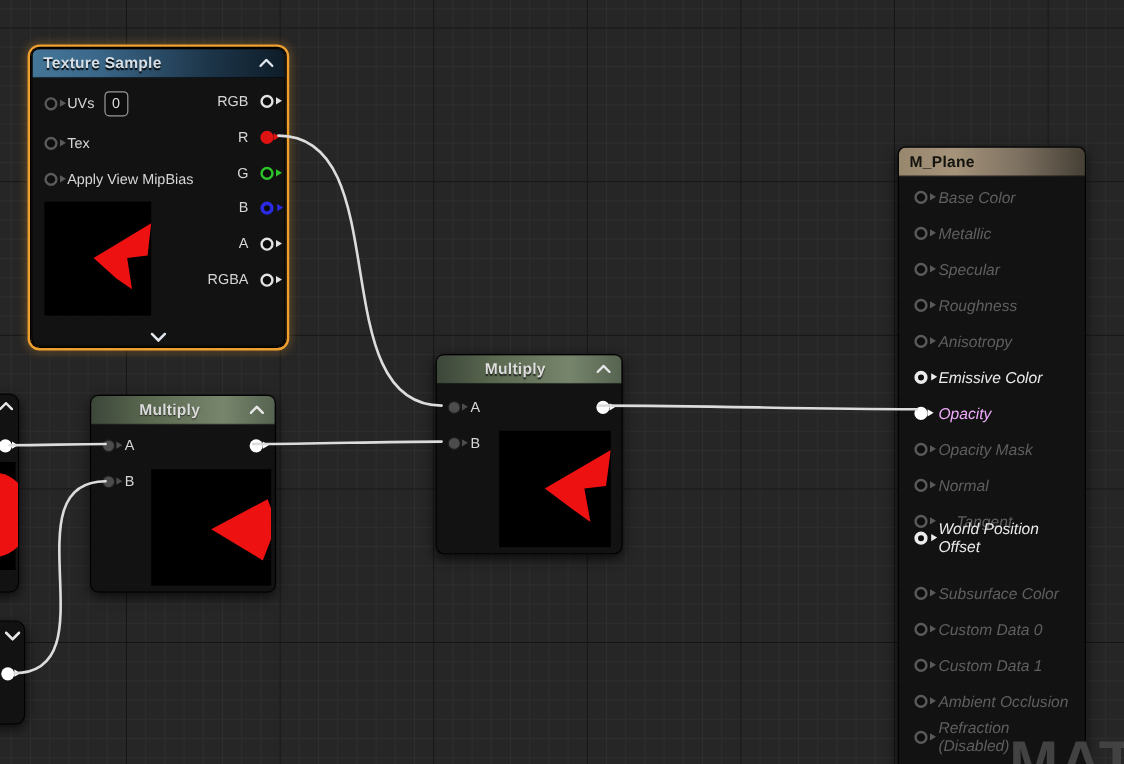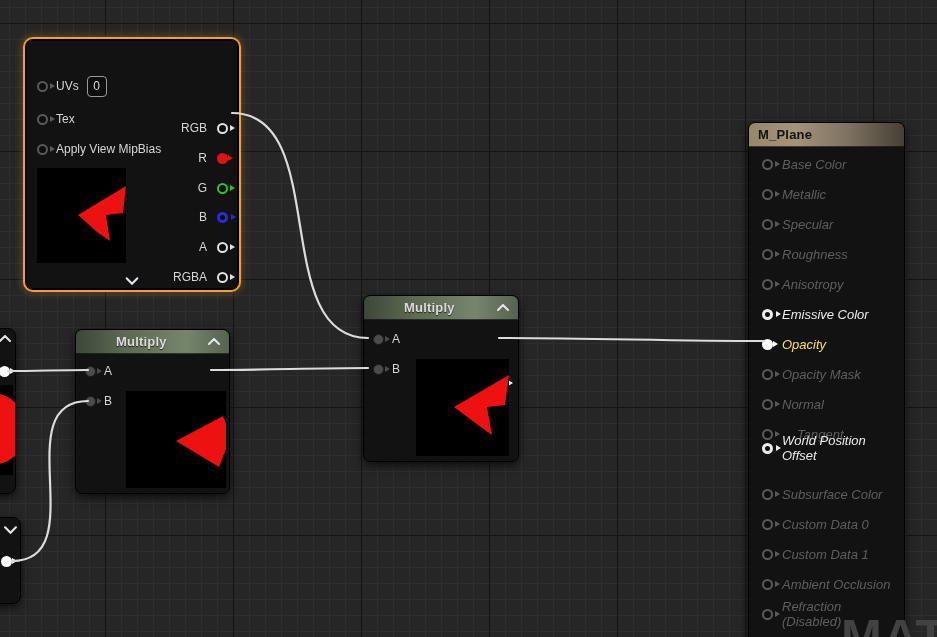--- a/index.html
+++ b/index.html
@@ -45,32 +45,32 @@
   }
   .hollow-dim{color:#5a5a5a;border:2px solid #5a5a5a;background:rgba(10,10,10,0.4);}
   .hollow-lit{color:#ececec;border:3px solid #ececec;background:#0e0e0e;}
   .solid-white{color:#ffffff;background:#ffffff;}
   .solid-gray{color:#4c4c4c;background:#4c4c4c;border:1px solid #1d1d1d;}
   .solid-red{color:#e01313;background:#e01313;}
   .hollow-green{color:#2fc32c;border:2.5px solid #2fc32c;background:#0c0c0c;}
   .hollow-blue{color:#2a2ae0;border:3px solid #2a2ae0;background:#0c0c0c;}
   .hollow-white{color:#e2e2e2;border:2px solid #e2e2e2;background:#0c0c0c;}
   .row{position:absolute;display:flex;align-items:center;gap:8px;font-size:12px;color:#d6d6d6;height:18px;}
-  .row-r{flex-direction:row;margin-top:44px;}
+  .row-r{flex-direction:row;}
   .row-r .pin{margin-left:2px;}
   .row-r .pin::after{left:11px;}
   .uvs-box{
     width:18px;height:19px;border:1px solid #9a9a9a;border-radius:4px;
     display:flex;align-items:center;justify-content:center;font-size:12px;color:#dcdcdc;background:rgba(0,0,0,0.25);
   }
   .preview{position:absolute;background:#000;}
   .mp-row{position:absolute;left:13px;display:flex;align-items:center;gap:9px;height:18px;font-size:13px;font-style:italic;}
   .mp-row.dim{color:#5f5f5f;}
   .mp-row.lit{color:#ebebeb;}
-  .mp-row.connected{color:#fde047;}
+  .mp-row.connected{color:#f0abfc;}
   .frag{position:absolute;z-index:2;background:rgba(17,17,17,0.95);border:1px solid #000;border-radius:8px;box-shadow:0 3px 10px rgba(0,0,0,0.65);overflow:hidden;}
   .watermark{
     position:absolute;left:841px;top:612px;z-index:9;
     font-size:49px;font-weight:800;color:#424242;line-height:1;letter-spacing:1px;
     font-family:"Liberation Sans",sans-serif;
   }
   .expand-btn{position:absolute;left:50%;transform:translateX(-50%);bottom:3px;}
 </style>
 </head>
 <body>
@@ -81,20 +81,28 @@
     <g fill="none" stroke="#dcdcdc" stroke-width="2.2" stroke-linecap="round">
       <path d="M 232 113 C 332 113 268 338 368 338"></path>
       <path d="M 211 370 C 268 370 312 368 368 368"></path>
       <path d="M 499 338 C 595 338 668 341 764 341"></path>
       <path d="M 8 371 C 38 371 58 370 88 370"></path>
       <path d="M 12 561 C 94 561 6 401 88 401"></path>
     </g>
   </svg>
 
   <div class="node selected" style="left:26px;top:40px;width:210px;height:247px;">
+    <div class="node-header hdr-ts">
+      <span>Texture Sample</span>
+      <span class="chev">
+        <svg width="12" height="7" viewBox="0 0 12 7">
+            <path d="M1 6 L6 1 L11 6" stroke="#dfe5ea" stroke-width="2" fill="none" stroke-linecap="round"></path>
+          </svg>
+      </span>
+    </div>
 
     <div class="row" style="left:10px;top:36px;">
       <span class="pin hollow-dim"></span>
       <span>UVs</span>
       <span class="uvs-box">0</span>
     </div>
     <div class="row" style="left:10px;top:69px;">
       <span class="pin hollow-dim"></span>
       <span>Tex</span>
     </div>

